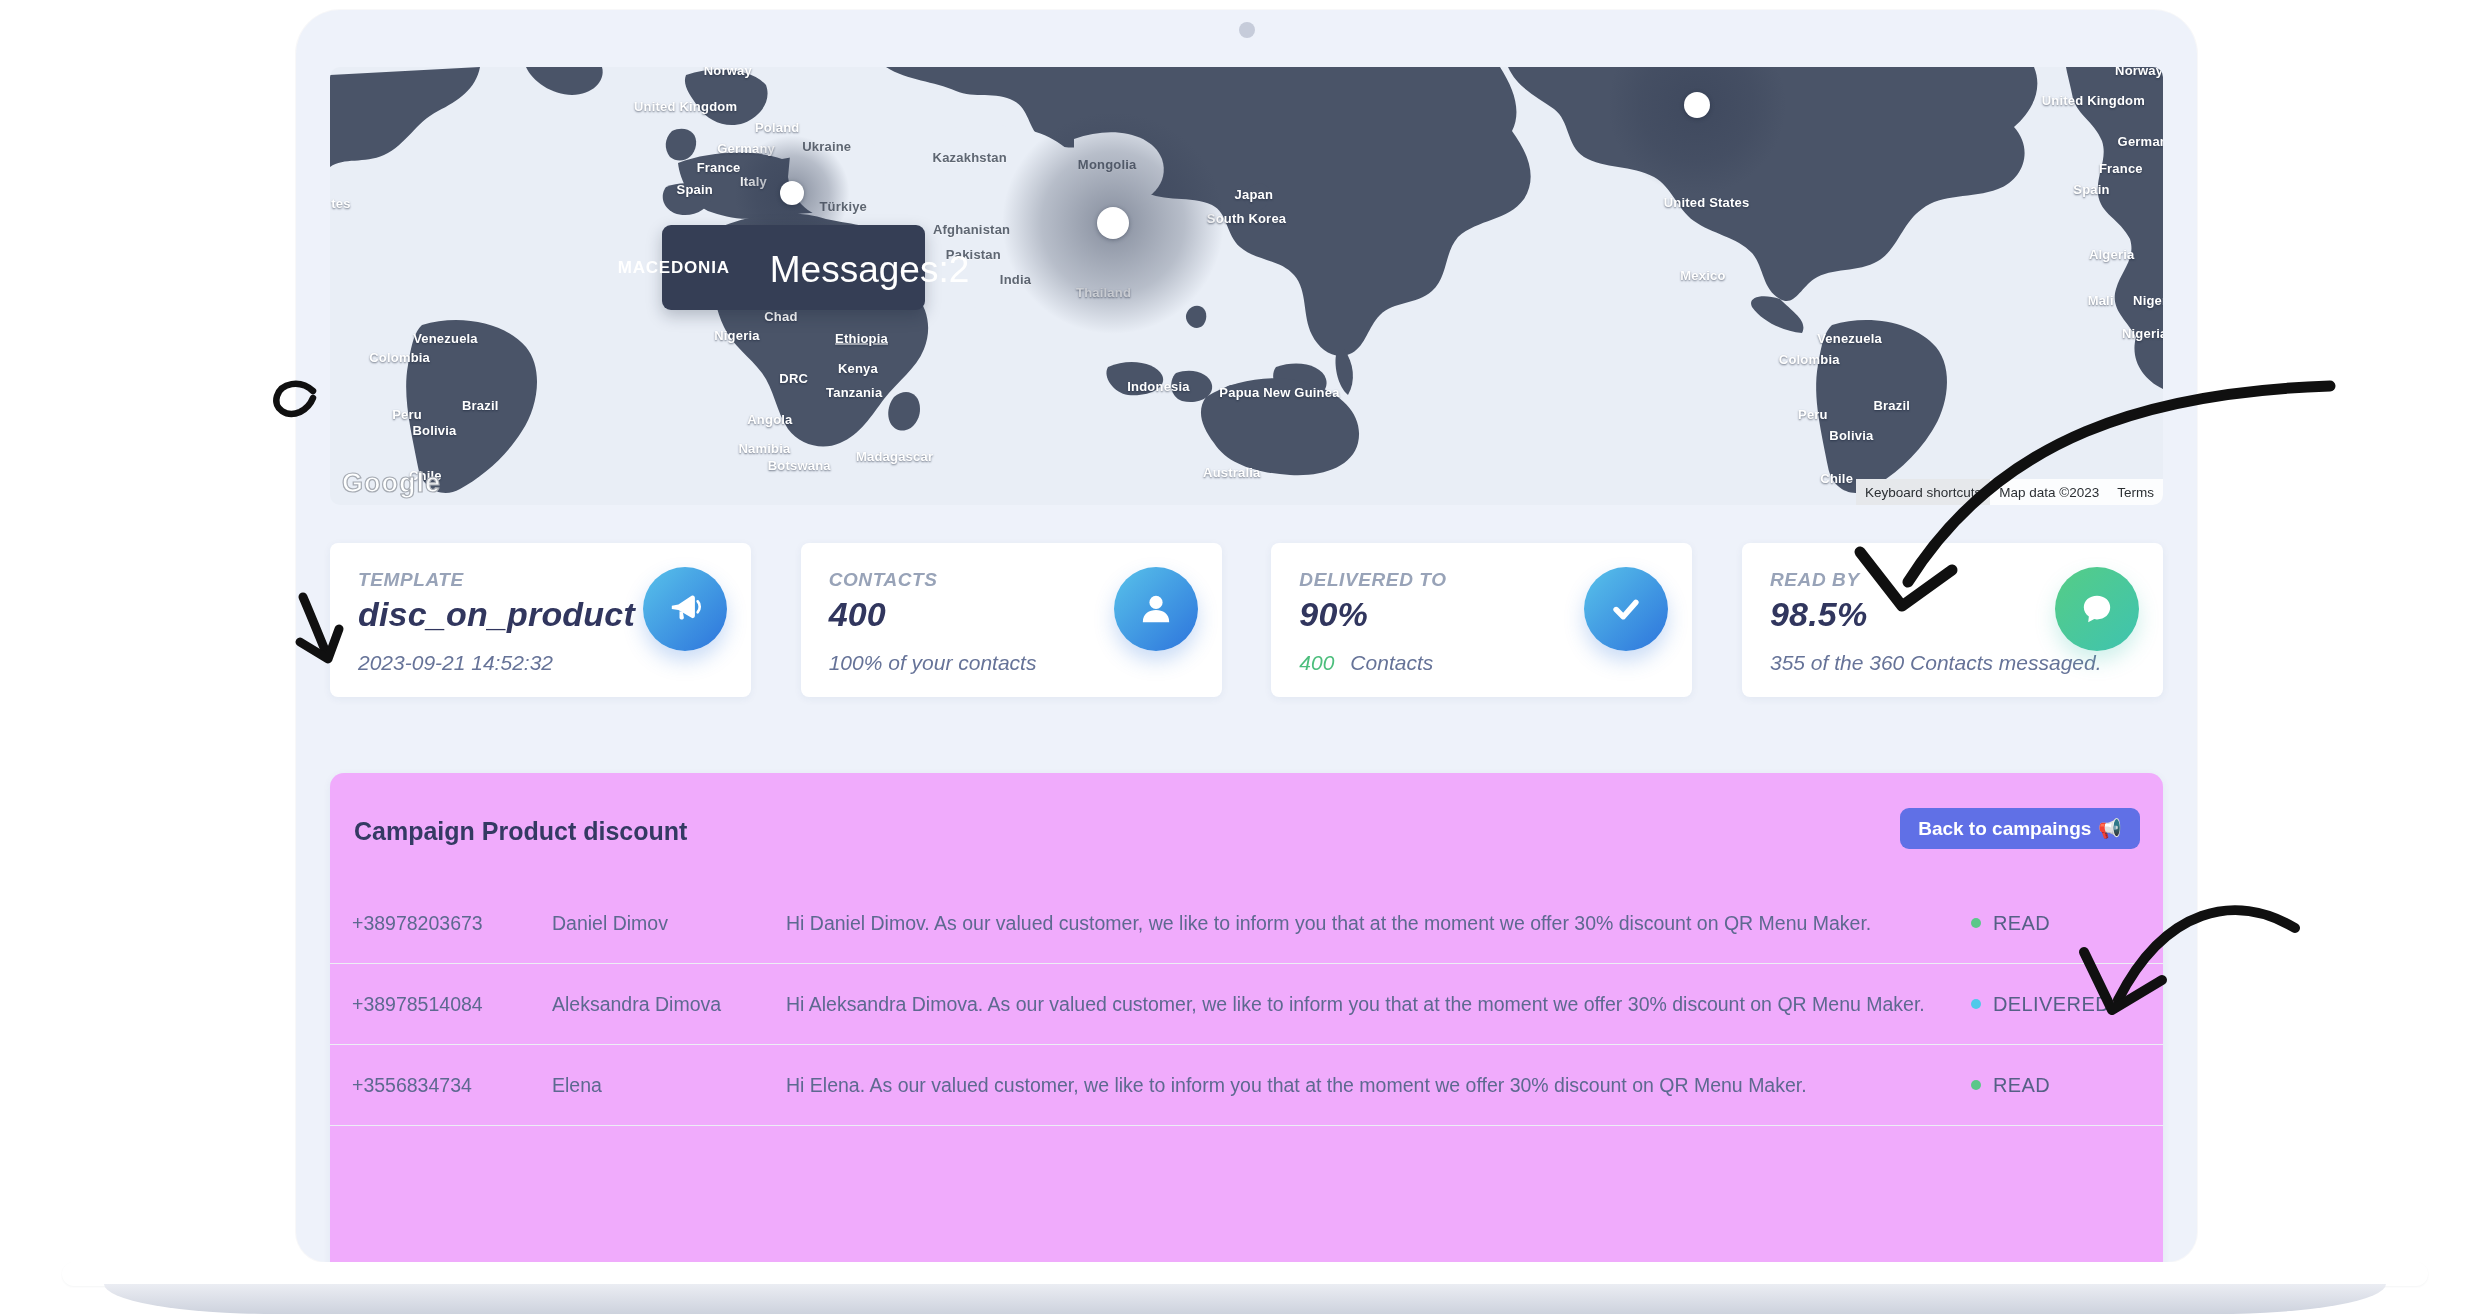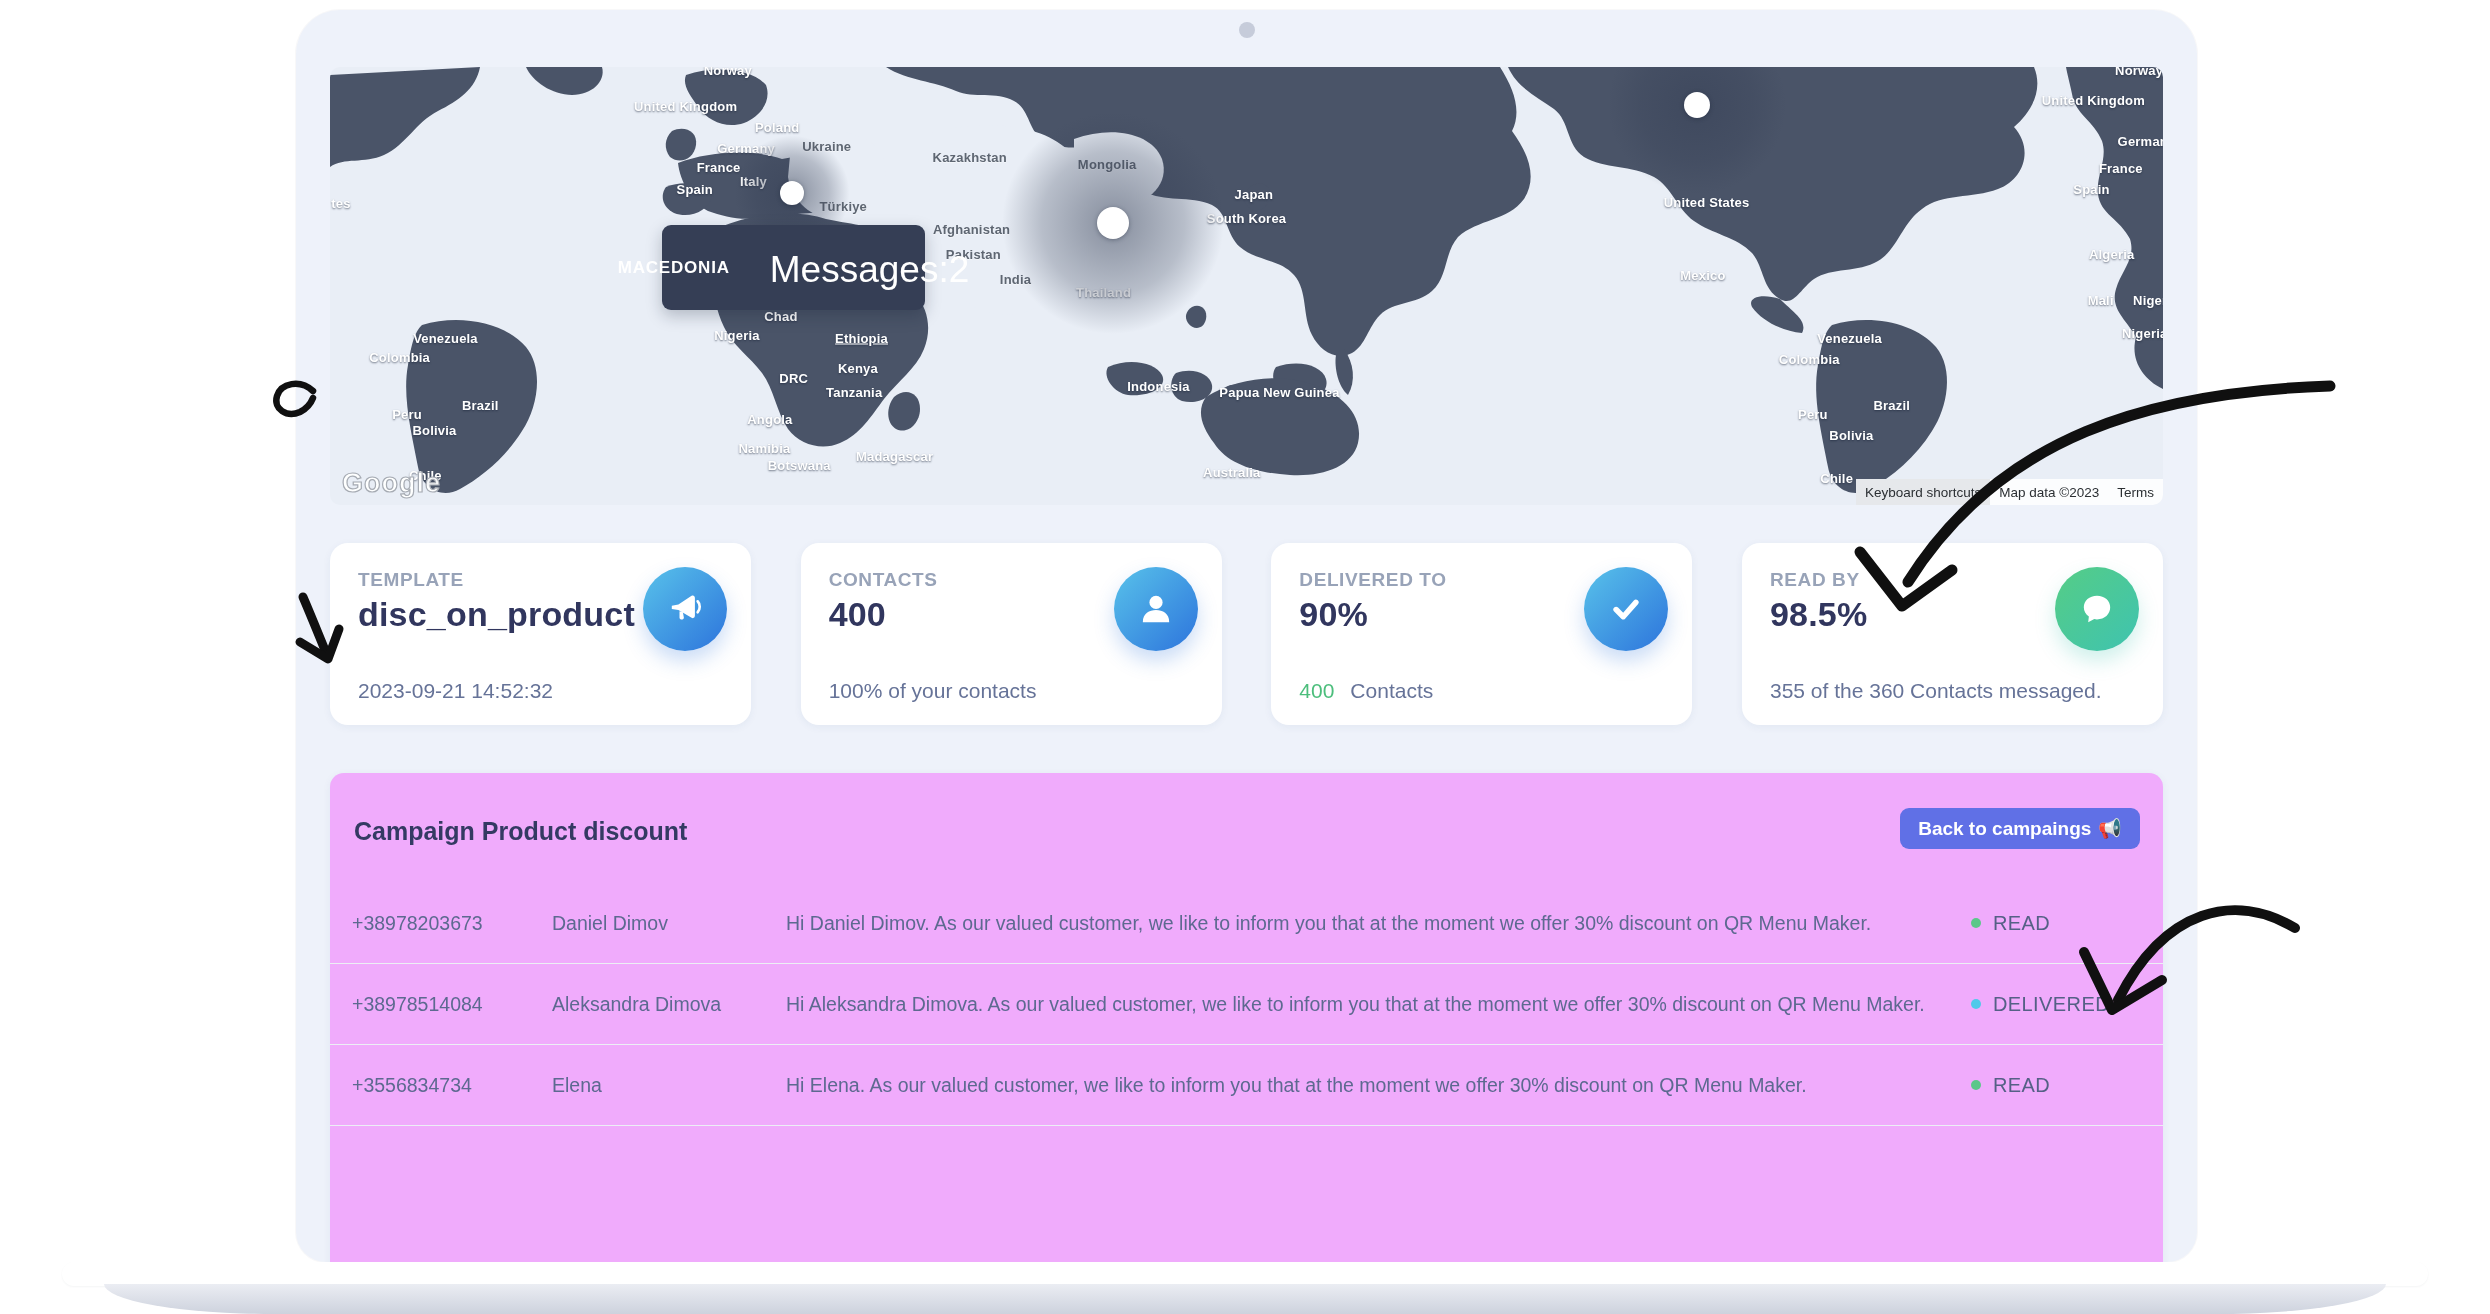--- a/index.html
+++ b/index.html
@@ -35,21 +35,21 @@
   .map-tooltip .tt-region{color:#fff;font-size:17px;font-weight:bold;letter-spacing:.8px;}
   .map-tooltip .tt-value{color:#fff;font-size:37px;font-weight:normal;margin-top:4px;margin-left:40px;}
   .google-logo{position:absolute;left:12px;bottom:6px;z-index:6;font-size:27px;font-weight:bold;color:rgba(255,255,255,.95);
     -webkit-text-stroke:1.2px #A6ABB3;letter-spacing:1px;}
   .attribution{position:absolute;right:0;bottom:0;height:26px;z-index:6;display:flex;align-items:stretch;font-size:13.5px;color:#2b2f33;}
   .attribution span{display:flex;align-items:center;padding:0 9px;background:rgba(255,255,255,.85);}
   .attribution .kb{background:#E6E8EB;}
 
   
   .stats{position:absolute;left:34px;top:533px;width:1833px;display:flex;justify-content:space-between;}
-  .card{position:relative;width:421px;height:182px;background:#fff;border-radius:18px;box-shadow:0 2px 8px rgba(40,60,120,.06);}
+  .card{position:relative;width:421px;height:154px;background:#fff;border-radius:8px;box-shadow:0 2px 8px rgba(40,60,120,.06);font-style:italic;}
   .card-label{position:absolute;left:28px;top:26px;font-size:19px;font-weight:bold;color:#98A3B8;letter-spacing:.6px;}
   .card-value{position:absolute;left:28px;top:52px;font-size:34px;font-weight:bold;color:#31365E;letter-spacing:.2px;}
   .card-sub{position:absolute;left:28px;bottom:22px;font-size:21px;color:#667398;}
   .card-sub .sub-hl{color:#4CBE7C;margin-right:16px;}
   .card-sub .sub-hl:empty{margin-right:0;}
   .card-icon{position:absolute;right:24px;top:24px;width:84px;height:84px;border-radius:50%;display:flex;align-items:center;justify-content:center;}
   .card-icon svg{width:44px;height:44px;}
   .g-blue{background:linear-gradient(135deg,#58C2EA 0%,#2D74DC 100%);box-shadow:0 10px 20px rgba(45,116,220,.25);}
   .g-green{background:linear-gradient(135deg,#55CD86 0%,#3FC3B0 100%);box-shadow:0 10px 20px rgba(63,195,176,.25);}
 

